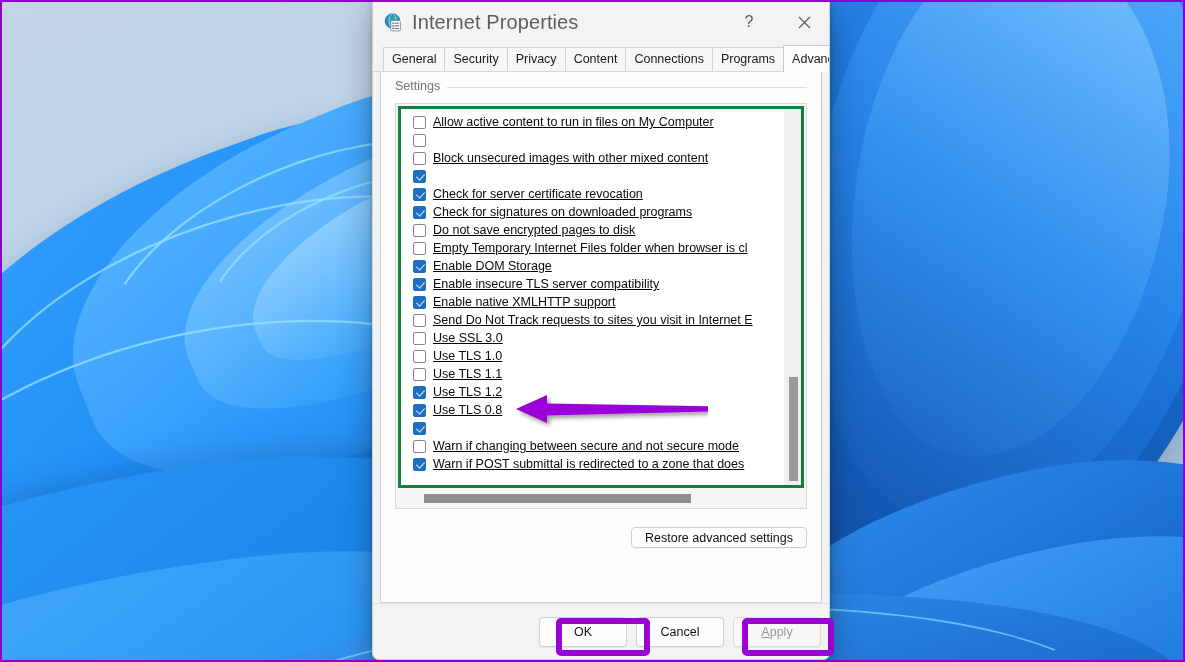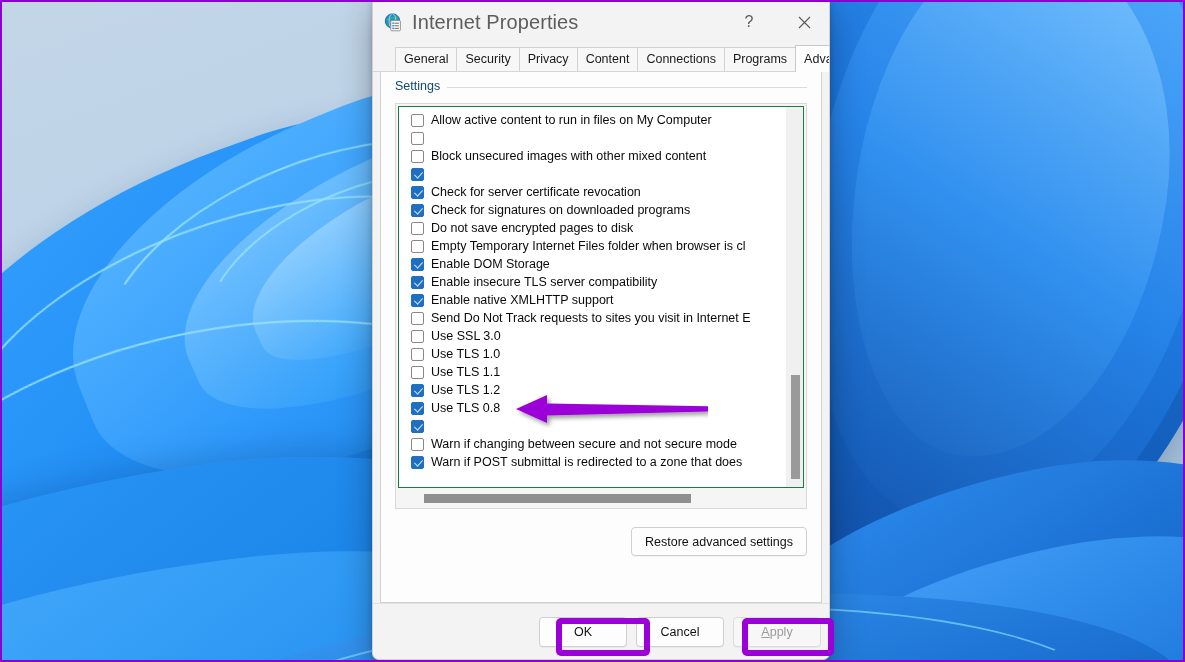--- a/index.html
+++ b/index.html
@@ -180,21 +180,21 @@
     position: absolute; top: 0; height: 44px; width: 46px;
     display: flex; align-items: center; justify-content: center;
     color: #5a5a5a;
   }
   #help-btn { right: 57px; font-size: 16px; }
   #close-btn { right: 2px; }
 
   
   #tabstrip {
     flex: 0 0 28px;
-    padding-left: 22px;
+    padding-left: 10px;
     display: flex; align-items: flex-end;
     border-bottom: 1px solid #d6d6d6;
     background: #f3f3f3;
     position: relative;
     z-index: 2;
   }
   .tab {
     font-size: 12.5px;
     color: #1a1a1a;
     padding: 3px 8px 4px 8px;
@@ -228,42 +228,42 @@
     display: flex; flex-direction: column;
     position: relative;
   }
 
   
   #group {
     position: relative;
     margin-top: 4px;
   }
   #group-legend {
-    font-size: 12.5px; color: #0c4a6e;
+    font-size: 12.5px; color: #737373;
     position: absolute;
     left: 0; top: -9px;
     background: #fdfdfd;
     padding-right: 7px;
     z-index: 2;
   }
   #group-line {
     position: absolute; left: 0; right: 0; top: -1px;
     height: 1px; background: #dcdcdc;
   }
 
   
   #listwrap {
     margin-top: 15px;
     background: #f5f5f5;
     border: 1px solid #d8d8d8;
     padding: 2px;
     height: 406px;
     display: flex; flex-direction: column;
   }
-  #listrow { flex: 1 1 auto; display: flex; min-height: 0; background: #737373; border: 1px solid #15803d; }
+  #listrow { flex: 1 1 auto; display: flex; min-height: 0; background: #737373; border: 3px solid #15803d; text-decoration: underline; }
   #list {
     flex: 1 1 auto;
     overflow: hidden;
     padding: 4px 0 0 2px;
     background: #fff;
     position: relative;
   }
   .item {
     display: flex; align-items: center;
     height: 18px;
@@ -336,21 +336,21 @@
     font-size: 12.5px;
     color: #111;
     background: #fdfdfd;
     border: 1px solid #cfcfcf;
     border-radius: 4px;
     height: 28px;
     padding: 0 12px;
     display: inline-flex; align-items: center; justify-content: center;
     box-shadow: 0 1px 0 rgba(0,0,0,.04);
   }
-  #restore-btn { height: 29px; padding: 0 13px; }
+  #restore-btn { height: 21px; padding: 0 13px; }
 
   
   #footer {
     flex: 0 0 56px;
     background: #f3f3f3;
     border-top: 1px solid #e2e2e2;
     display: flex; align-items: center; justify-content: flex-end;
     padding-right: 8px;
     gap: 9px;
     position: relative;

